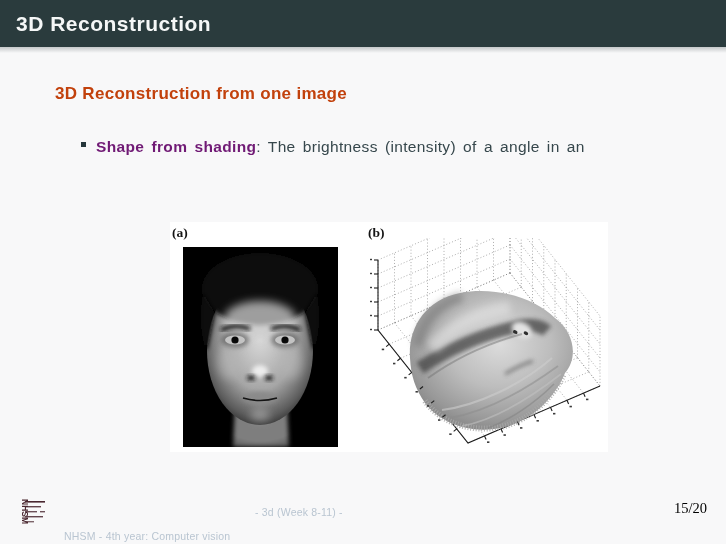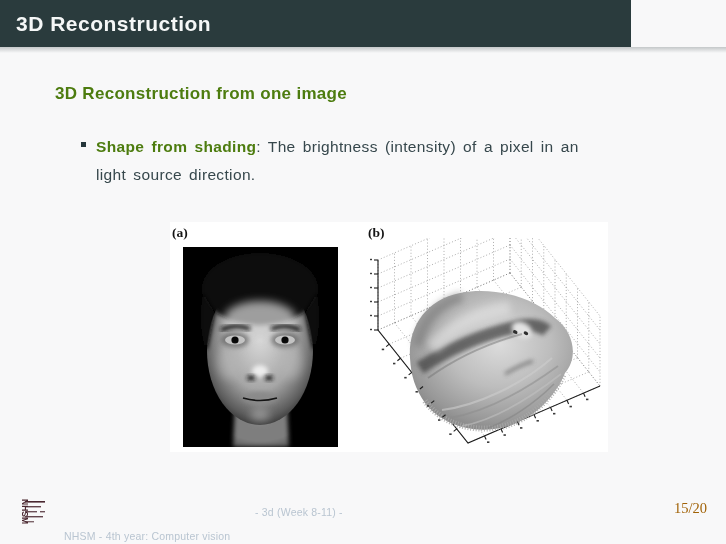--- a/index.html
+++ b/index.html
@@ -1,77 +1,76 @@
 <!DOCTYPE html>
 <html><head>
 <meta charset="utf-8">
 <style>
   html,body{margin:0;padding:0;}
   body{width:726px;height:544px;overflow:hidden;background:#f8f8f9;
        font-family:"Liberation Sans",sans-serif;position:relative;}
   .slide{position:absolute;inset:0;width:726px;height:544px;background:#f8f8f9;}
 
   
-  .header{position:absolute;left:0;top:0;width:631px;height:47px;background:#2a3b3d;}
+  .header{position:absolute;left:0;top:0;width:726px;height:47px;background:#2a3b3d;}
   .header-title{position:absolute;left:16px;top:0;height:47px;display:flex;align-items:center;
     color:#f5f7f7;font-size:21px;font-weight:bold;letter-spacing:.5px;}
   .header-shadow{position:absolute;left:0;top:47px;width:726px;height:6px;
     background:linear-gradient(to bottom,rgba(40,55,57,.25),rgba(40,55,57,0));}
 
   
-  .frame-title{position:absolute;left:55px;top:84px;color:#4d7c0f;
+  .frame-title{position:absolute;left:55px;top:84px;color:#c2410c;
     font-size:17px;font-weight:bold;letter-spacing:.3px;}
 
   
   .bullet-row{position:absolute;left:80px;top:133px;width:580px;}
   .bullet-square{position:absolute;left:1px;top:9px;width:5px;height:5px;background:#25363b;}
   .bullet-text{position:absolute;left:16px;top:0;width:560px;color:#36474c;
     font-size:15.5px;line-height:28px;letter-spacing:.35px;word-spacing:2.5px;}
-  .bullet-text b{color:#4d7c0f;}
+  .bullet-text b{color:#701a75;}
 
   
   .figure-panel{position:absolute;left:170px;top:222px;width:438px;height:230px;background:#ffffff;}
   .fig-label{position:absolute;font-family:"Liberation Serif",serif;font-weight:bold;
     font-size:13.5px;color:#141414;}
   .fig-label.a{left:2px;top:3px;}
   .fig-label.b{left:198px;top:3px;}
   .photo-a{position:absolute;left:13px;top:25px;width:155px;height:200px;background:#000;}
   .plot-b{position:absolute;left:200px;top:16px;width:236px;height:212px;}
 
   
   .gl{stroke:#6a6a6a;stroke-width:.55;stroke-dasharray:1 2.1;fill:none;}
   .ax{stroke:#1c1c1c;stroke-width:1.1;fill:none;}
   .tk{fill:#3a3a3a;}
 
   
   .footer-text{position:absolute;top:506px;font-size:10.5px;color:#b9c5d1;letter-spacing:.2px;}
   .footer-course{left:64px;margin-top:24px;}
   .footer-section{left:255px;}
   .footer-author{left:373px;}
-  .page-number{position:absolute;top:500px;right:19px;font-size:14.5px;color:#a16207;
+  .page-number{position:absolute;top:500px;right:19px;font-size:14.5px;color:#000000;
     font-family:"Liberation Serif",serif;text-align:right;}
   .logo{position:absolute;left:13px;top:497px;width:36px;height:34px;}
 </style>
 </head>
 <body>
 
 <div class="slide">
 
   <div class="header">
     <div class="header-title">3D Reconstruction</div>
   </div>
   <div class="header-shadow"></div>
 
   <div class="frame-title">3D Reconstruction from one image</div>
 
   <div class="bullet-row">
     <span class="bullet-square"></span>
     <div class="bullet-text">
-      <div><b>Shape from shading</b><span>: The brightness (intensity) of a pixel in an</span></div>
-      <div>light source direction.</div>
+      <div><b>Shape from shading</b><span>: The brightness (intensity) of a angle in an</span></div>
     </div>
   </div>
 
   <div class="figure-panel">
     <div class="fig-label a">(a)</div>
     <div class="fig-label b">(b)</div>
 
     <svg class="photo-a" viewBox="0 0 155 200" preserveAspectRatio="none">
       <defs>
         <radialGradient id="skin" cx="50%" cy="42%" r="62%">

